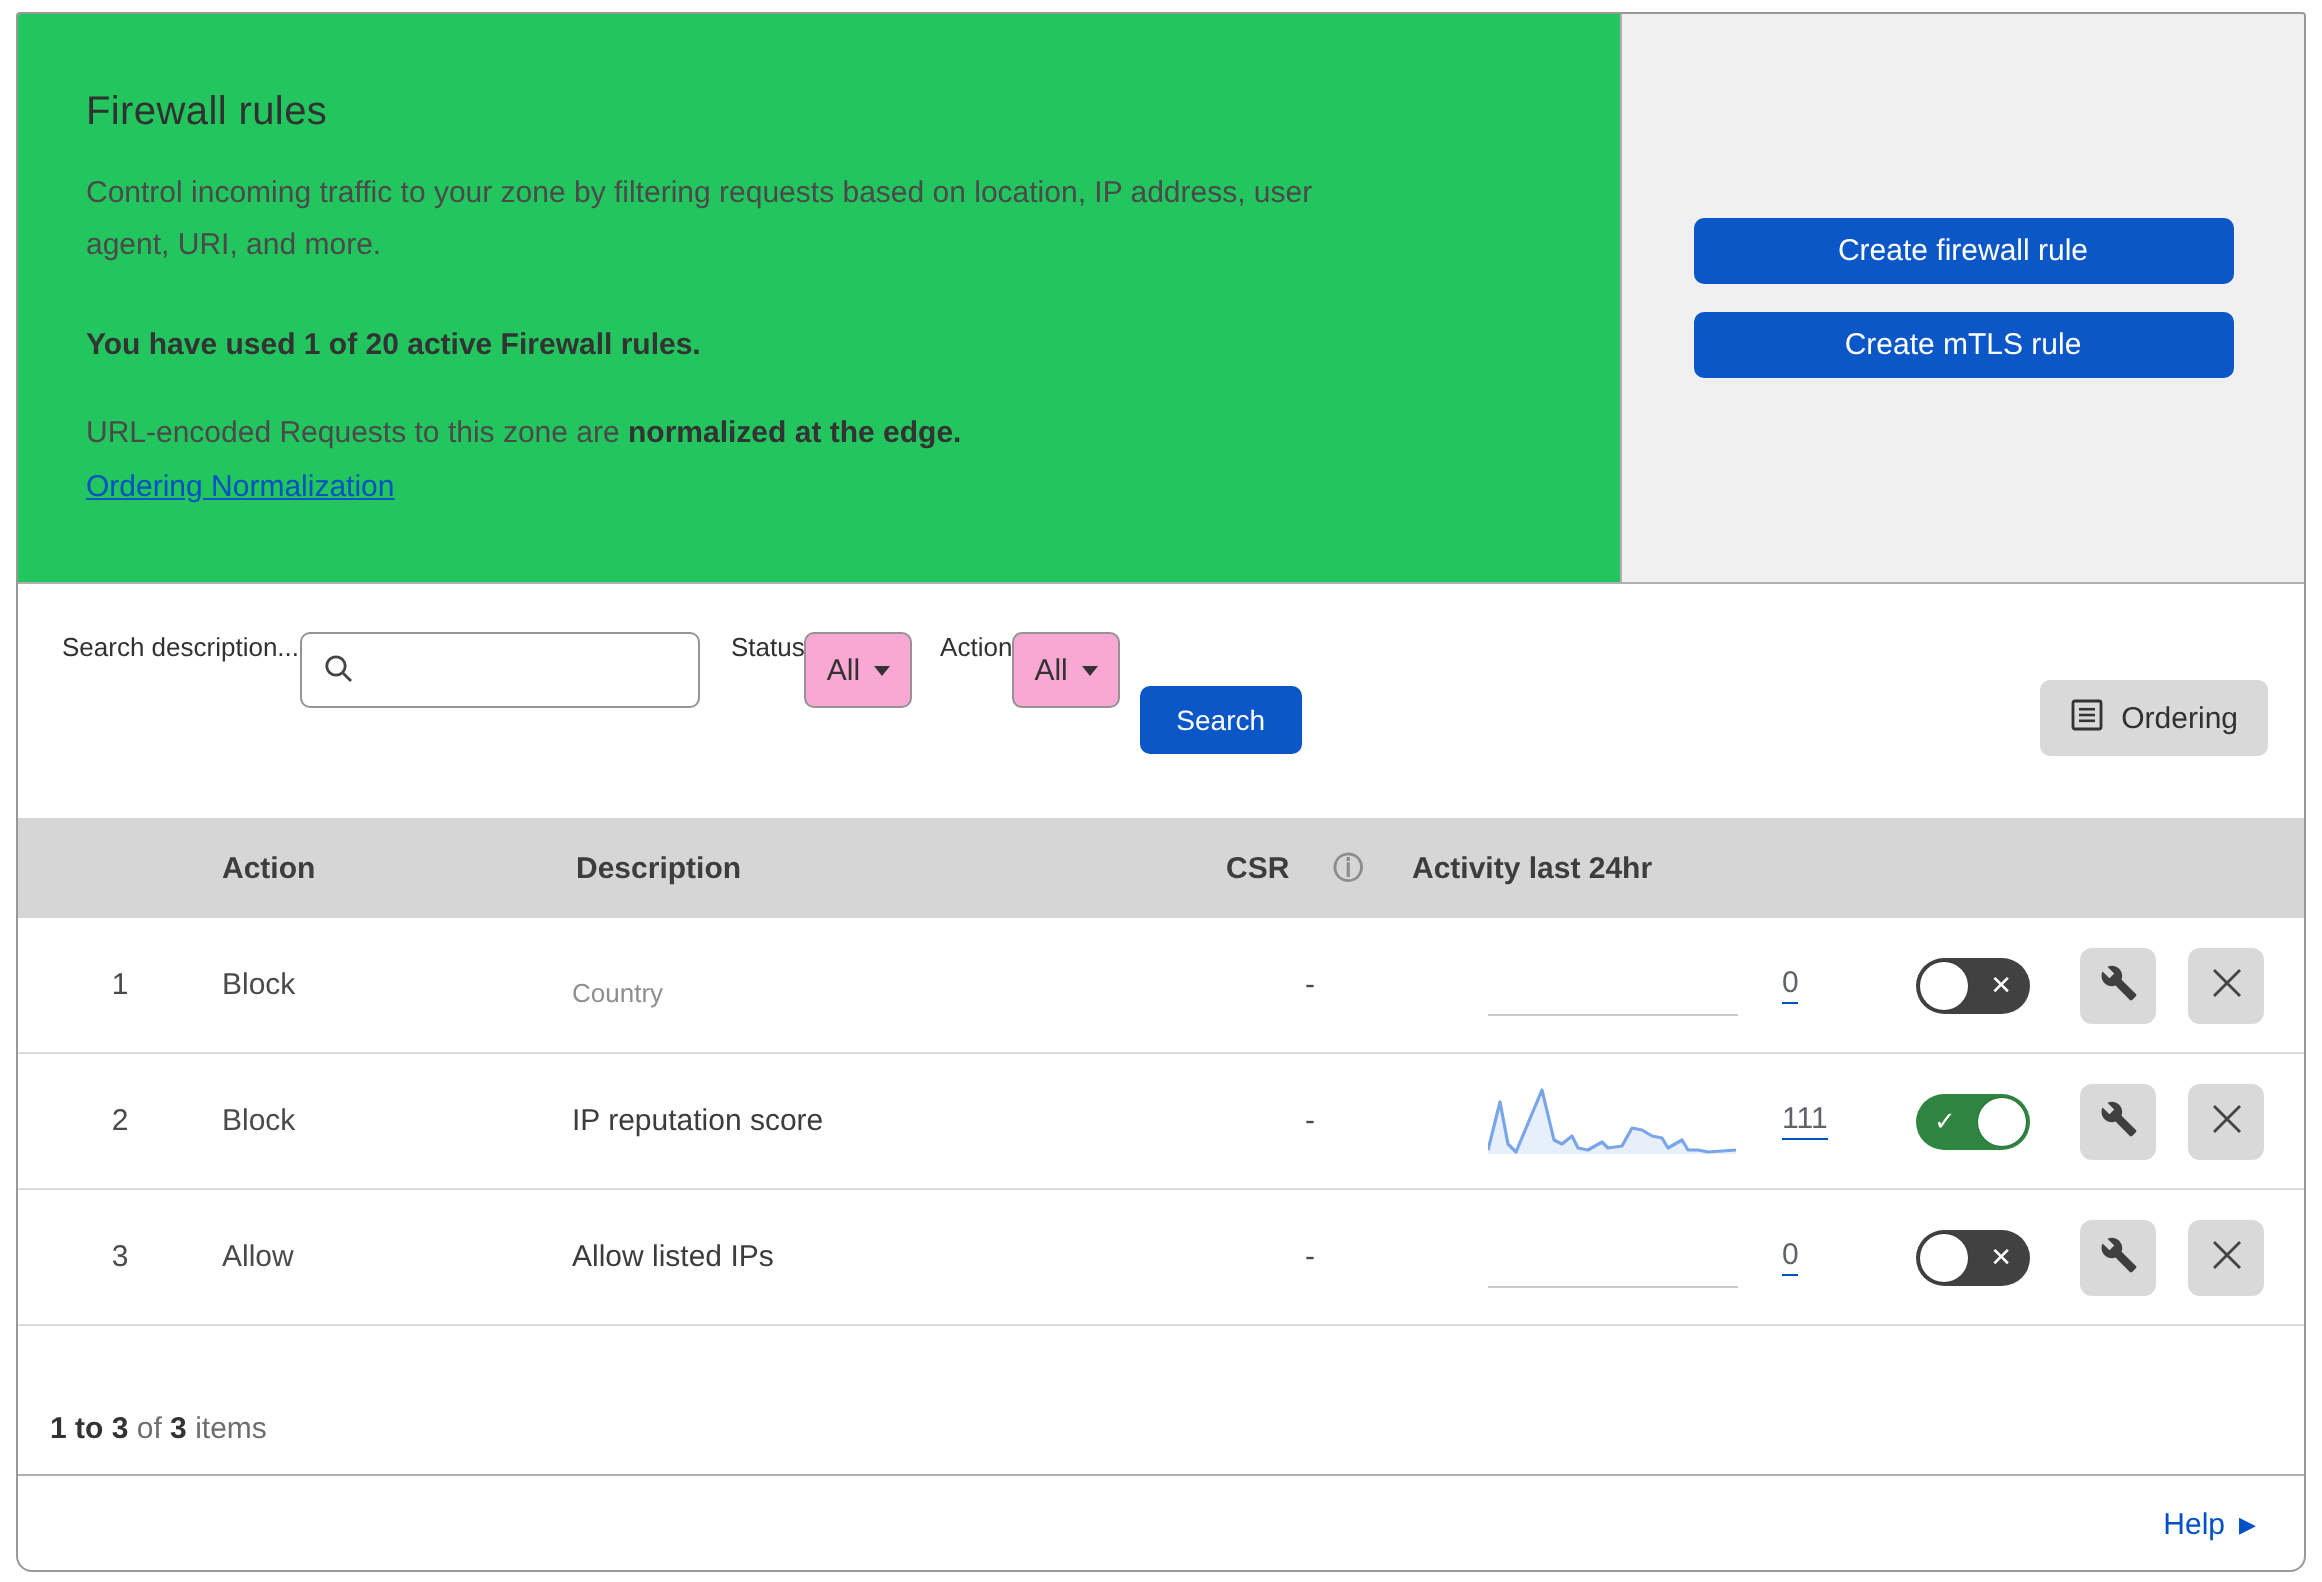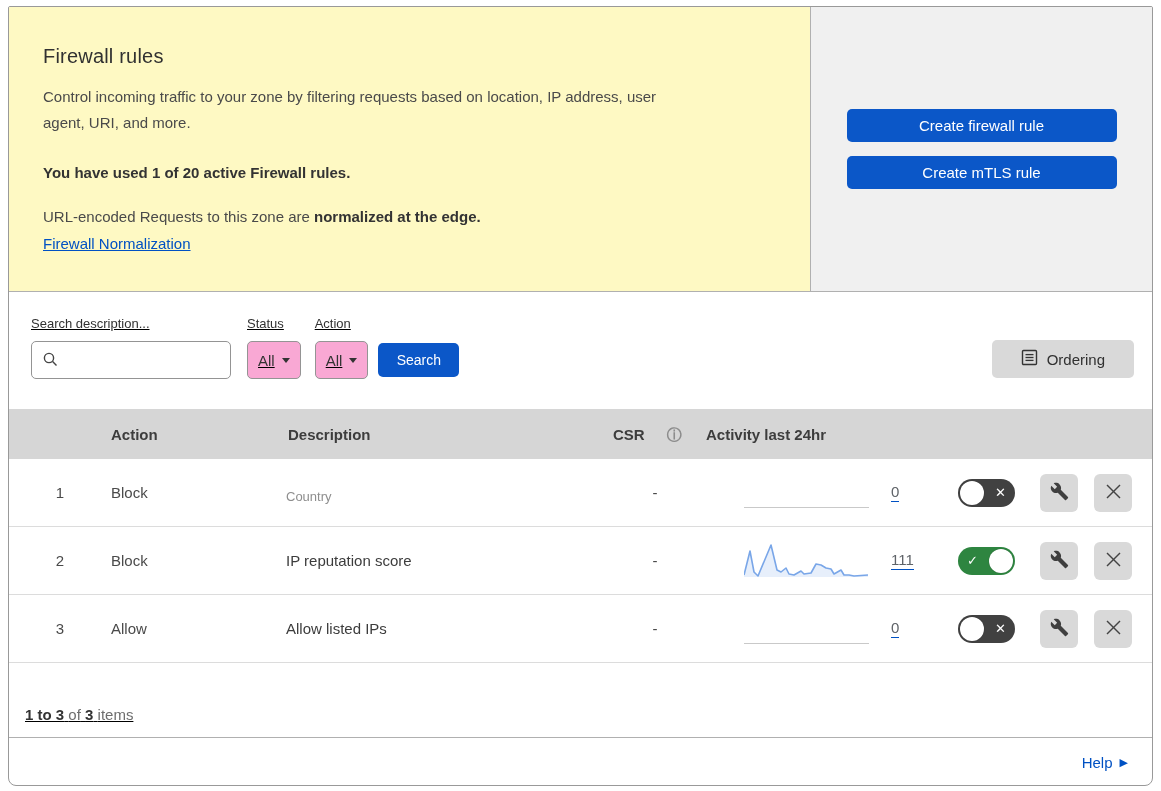--- a/index.html
+++ b/index.html
@@ -7,54 +7,54 @@
   :root{
     --blue:#0b57c8; --link:#0051c3; --green:#2e8540; --dark:#414141;
     --spark:#79a6e8; --btnface:#d9d9d9;
   }
   .card{
     position:absolute; left:8px; top:6px; width:1145px; height:780px;
     border:1px solid #999; border-radius:2px 2px 8px 8px; background:#fff; overflow:hidden;
   }
   
   .top{ display:flex; height:285px; border-bottom:1px solid #b0b0b0; }
-  .top-left{ flex:0 0 802px; background:#fef9c3; border-right:1px solid #b0b0b0; padding:38px 56px 0 34px; }
+  .top-left{ flex:0 0 802px; background:#22c55e; border-right:1px solid #b0b0b0; padding:38px 56px 0 34px; }
   .top-right{ flex:1; background:#f0f0f0; display:flex; flex-direction:column; justify-content:center; align-items:center; gap:14px; }
   h1.title{ font-size:20px; font-weight:400; color:#313131; letter-spacing:.2px; }
   .desc{ margin-top:16px; font-size:15px; color:#4a4a4a; line-height:26px; max-width:650px; }
   .usage{ margin-top:28px; font-size:15px; font-weight:bold; color:#333; }
   .norm{ margin-top:27px; font-size:15px; color:#4a4a4a; }
   .norm b{ color:#333; }
   .cfg-link{ display:inline-block; margin-top:10px; font-size:15px; color:var(--link); text-decoration:underline; cursor:pointer; }
   .btn-primary{
     width:270px; height:33px; background:var(--blue); color:#fff; border:none; border-radius:5px;
     font-size:15px; font-family:inherit; cursor:pointer;
   }
   
   .filters{ height:117px; padding:24px 18px 0 22px; display:flex; align-items:flex-start; background:#fff; }
-  .fgroup{ display:flex; flex-direction:column;text-decoration:underline; }
+  .fgroup{ display:flex; flex-direction:row; }
   .flabel{ font-size:13px; color:#313131; margin-bottom:10px; }
   .search-wrap{ position:relative; }
   .search-input{
     width:200px; height:38px; border:1px solid #949494; border-radius:5px; padding:0 10px 0 36px;
     font-size:14px; font-family:inherit; color:#333; background:#fff;
   }
   .search-ic{ position:absolute; left:11px; top:10px; }
   .select-box{
     height:38px; border:1px solid #949494; border-radius:5px; background:#f9a8d4;
     display:flex; align-items:center; justify-content:center; gap:7px; font-size:15px; color:#333; cursor:pointer; padding:0 10px;
   }
   .caret{ width:0; height:0; border-left:4px solid transparent; border-right:4px solid transparent; border-top:5px solid #333; }
   .gap16{ margin-left:16px; } .gap14{ margin-left:14px; }
   .btn-search{
     margin-left:10px; margin-top:27px; width:81px; height:34px; background:var(--blue); color:#fff;
     border:none; border-radius:5px; font-size:14px; font-family:inherit; cursor:pointer;
   }
   .btn-ordering{
-    margin-left:auto; margin-top:24px; height:38px; padding:0 29px; background:var(--btnface); color:#313131;
+    margin-left:auto; margin-top:24px; height:38px; padding:0 15px; background:var(--btnface); color:#313131;
     border:none; border-radius:5px; font-size:15px; font-family:inherit; cursor:pointer;
     display:flex; align-items:center; gap:9px;
   }
   
   .grid-row{ display:grid; grid-template-columns:102px 175px 325px 88px 1fr 82px 54px 58px; align-items:center; }
   .thead{ height:50px; background:#d6d6d6; font-size:15px; font-weight:bold; color:#3d3d3d; }
   .thead .hcell{ padding-left:2px; }
   .thead .h-act{ padding-left:0; }
   .csr-h{ display:flex; align-items:center; gap:22px; }
   .info-ic{ font-size:15px; color:#8c8c8c; line-height:1; cursor:pointer; }
@@ -74,39 +74,39 @@
   .toggle.on{ background:var(--green); }
   .knob{ position:absolute; top:2px; width:24px; height:24px; border-radius:50%; background:#fff; box-shadow:0 0 1px rgba(0,0,0,.4); }
   .toggle.off .knob{ left:2px; } .toggle.on .knob{ right:2px; }
   .tmark{ position:absolute; top:50%; transform:translateY(-52%); color:#fff; font-size:13px; line-height:1; }
   .toggle.off .tmark{ right:9px; } .toggle.on .tmark{ left:9px; }
   .icon-btn{
     width:38px; height:38px; background:var(--btnface); border:none; border-radius:6px; cursor:pointer;
     display:flex; align-items:center; justify-content:center;
   }
   
-  .foot{ height:75px; border-bottom:1px solid #b0b0b0; display:flex; align-items:flex-end; padding:0 0 14px 16px; font-size:15px;text-decoration:underline; }
+  .foot{ height:75px; border-bottom:1px solid #b0b0b0; display:flex; align-items:flex-end; padding:0 0 14px 16px; font-size:15px; }
   .foot .b{ font-weight:bold; color:#333; } .foot .g{ color:#6e6e6e; }
   .helpbar{ height:48px; display:flex; align-items:center; justify-content:flex-end; padding-right:24px; }
   .help-link{ color:var(--link); font-size:15px; cursor:pointer; display:flex; align-items:center; gap:7px; }
   .help-arrow{ font-size:11px; color:var(--link); }
   .sp{ white-space:pre; }
 </style>
 </head>
 <body>
 
 <div class="card">
 
   <div class="top">
     <div class="top-left">
       <h1 class="title">Firewall rules</h1>
       <div class="desc">Control incoming traffic to your zone by filtering requests based on location, IP address, user agent, URI, and more.</div>
       <div class="usage">You have used 1 of 20 active Firewall rules.</div>
       <div class="norm"><span class="sp">URL-encoded Requests to this zone are </span><b>normalized at the edge.</b></div>
-      <span class="cfg-link">Firewall Normalization</span>
+      <span class="cfg-link">Ordering Normalization</span>
     </div>
     <div class="top-right">
       <button class="btn-primary">Create firewall rule</button>
       <button class="btn-primary">Create mTLS rule</button>
     </div>
   </div>
 
   <div class="filters">
     <div class="fgroup">
       <span class="flabel">Search description...</span>

